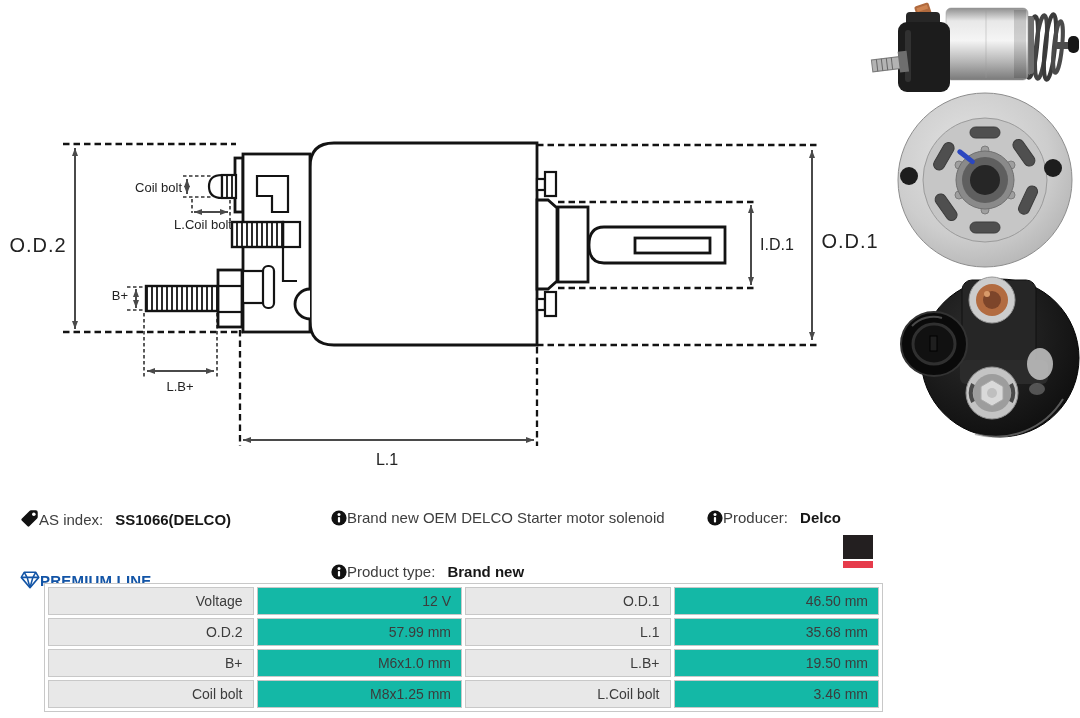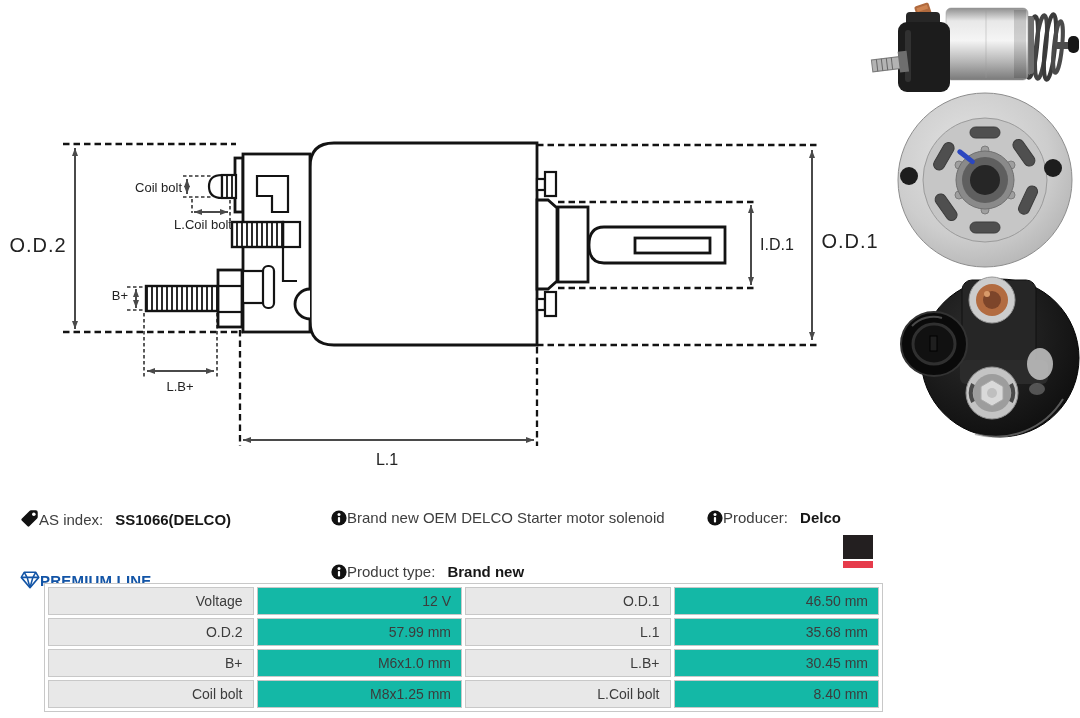--- a/index.html
+++ b/index.html
@@ -325,25 +325,25 @@
         <tr>
           <td class="lab">O.D.2</td>
           <td class="val">57.99 mm</td>
           <td class="lab">L.1</td>
           <td class="val">35.68 mm</td>
         </tr>
         <tr>
           <td class="lab">B+</td>
           <td class="val">M6x1.0 mm</td>
           <td class="lab">L.B+</td>
-          <td class="val">30.45 mm</td>
+          <td class="val">19.50 mm</td>
         </tr>
         <tr>
           <td class="lab">Coil bolt</td>
           <td class="val">M8x1.25 mm</td>
           <td class="lab">L.Coil bolt</td>
-          <td class="val">8.40 mm</td>
+          <td class="val">3.46 mm</td>
         </tr>
       </tbody>
     </table>
   </div>
 
 </div>
 
 </body></html>

